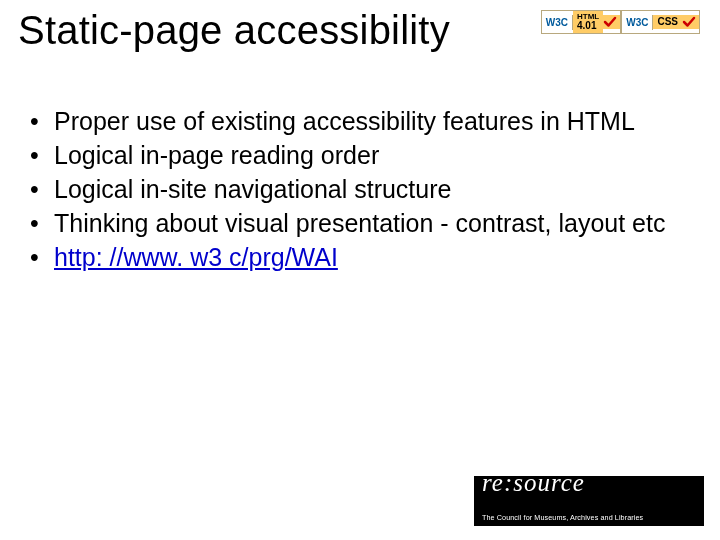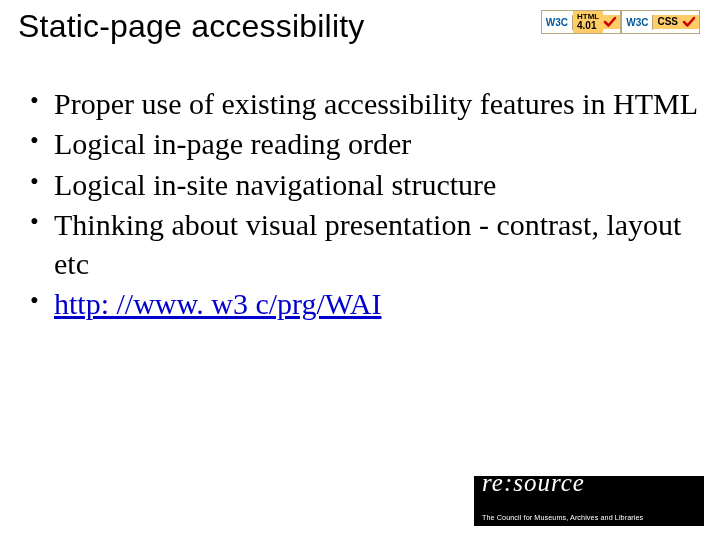--- a/index.html
+++ b/index.html
@@ -17,21 +17,21 @@
     height: 100%;
     padding: 8px 18px 0 18px;
     position: relative;
   }
   .header-row {
     display: flex;
     justify-content: space-between;
     align-items: flex-start;
   }
   .title {
-    font-size: 32px;
+    font-size: 40px;
     font-weight: 400;
     letter-spacing: 0.2px;
     color: #000;
   }
   .badges {
     display: flex;
     gap: 0;
     margin-top: 2px;
     margin-right: 2px;
   }
@@ -62,25 +62,24 @@
     justify-content: center;
   }
   .badge .mid .top { font-size: 8px; }
   .badge .mid .bot { font-size: 10px; }
   .badge .check {
     background: #ffcc66;
     padding: 0 3px 0 0;
   }
   .badge .check svg { display: block; }
   .bullets {
-    margin-top: 40px;
-    font-size: 30px;
+    margin-top: 52px;
+    font-size: 25px;
     line-height: 1.28;
     padding-left: 8px;
-    font-family: Liberation Serif, serif;
   }
   .bullets li {
     list-style: none;
     position: relative;
     padding-left: 28px;
     margin-bottom: 2px;
   }
   .bullets li::before {
     content: "•";
     position: absolute;

